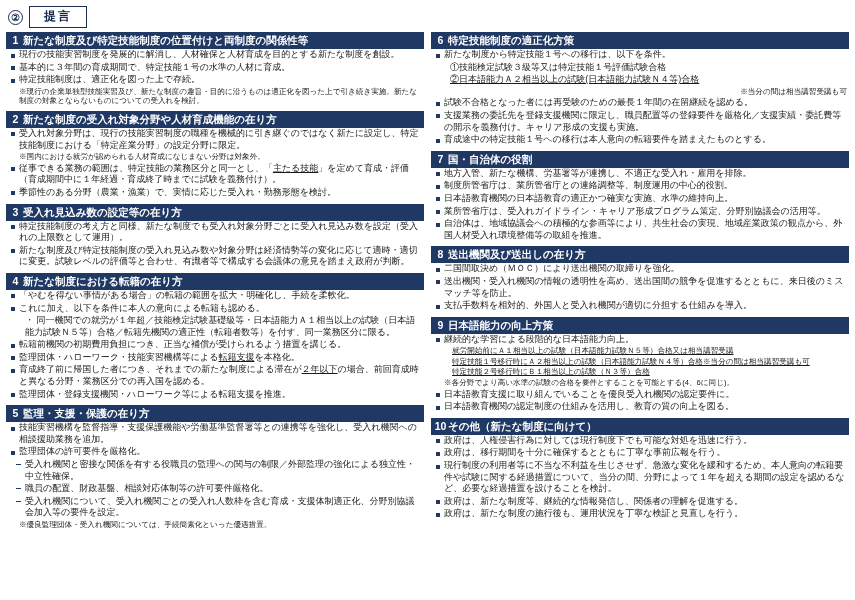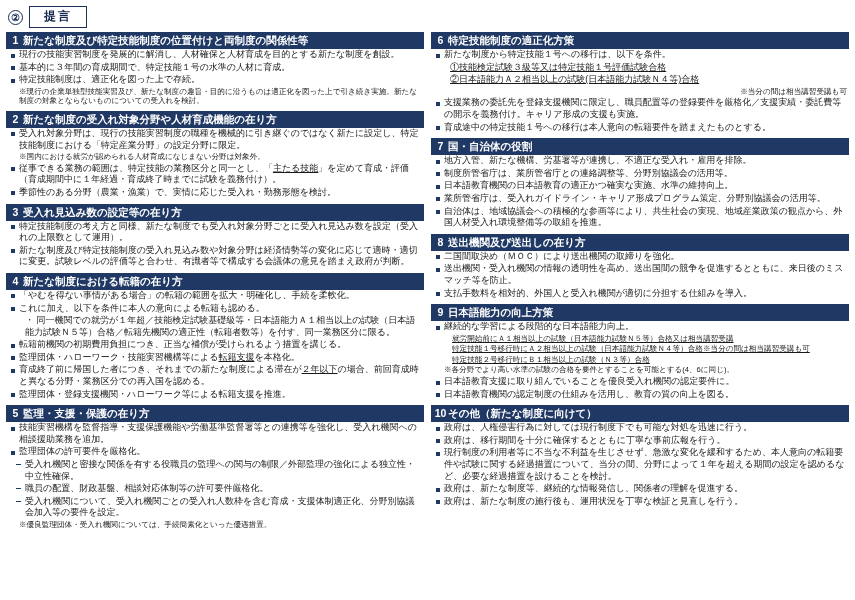--- a/index.html
+++ b/index.html
@@ -189,37 +189,38 @@
       </div>
     <div class="col" id="col-right">
         <div class="section">
           <div class="sec-head">
             <div class="num">6</div>
             <div class="t">特定技能制度の適正化方策</div>
           </div>
           <div class="sec-body">
             <ul class="lv1">
               <li><span>新たな制度から特定技能１号への移行は、以下を条件。</span></li>
-              <li class="note" style="margin-left: 6px; text-decoration: underline;"><span>①技能検定試験３級等又は特定技能１号評価試験合格</span></li>
+              <li class="note" style="margin-left: 6px; "><span>①技能検定試験３級等又は特定技能１号評価試験合格</span></li>
               <li class="note" style="margin-left: 6px; text-decoration: underline;"><span>②日本語能力Ａ２相当以上の試験(日本語能力試験Ｎ４等)合格</span></li>
               <li class="note small" style="margin-left: 8px; text-align: right;"><span>※当分の間は相当講習受講も可</span></li>
+              <li><span>試験不合格となった者には再受験のための最長１年間の在留継続を認める。</span></li>
               <li><span>支援業務の委託先を登録支援機関に限定し、職員配置等の登録要件を厳格化／支援実績・委託費等の開示を義務付け。キャリア形成の支援も実施。</span></li>
               <li><span>育成途中の特定技能１号への移行は本人意向の転籍要件を踏まえたものとする。</span></li>
             </ul>
           </div>
         </div>
         <div class="section">
           <div class="sec-head">
             <div class="num">7</div>
             <div class="t">国・自治体の役割</div>
           </div>
           <div class="sec-body">
             <ul class="lv1">
               <li><span>地方入管、新たな機構、労基署等が連携し、不適正な受入れ・雇用を排除。</span></li>
-              <li><span>制度所管省庁は、業所管省庁との連絡調整等、分野別協議会の活用等。</span></li>
+              <li><span>制度所管省庁は、業所管省庁との連絡調整等、制度運用の中心的役割。</span></li>
               <li><span>日本語教育機関の日本語教育の適正かつ確実な実施、水準の維持向上。</span></li>
               <li><span>業所管省庁は、受入れガイドライン・キャリア形成プログラム策定、分野別協議会の活用等。</span></li>
               <li><span>自治体は、地域協議会への積極的な参画等により、共生社会の実現、地域産業政策の観点から、外国人材受入れ環境整備等の取組を推進。</span></li>
             </ul>
           </div>
         </div>
         <div class="section">
           <div class="sec-head">
             <div class="num">8</div>
             <div class="t">送出機関及び送出しの在り方</div>

